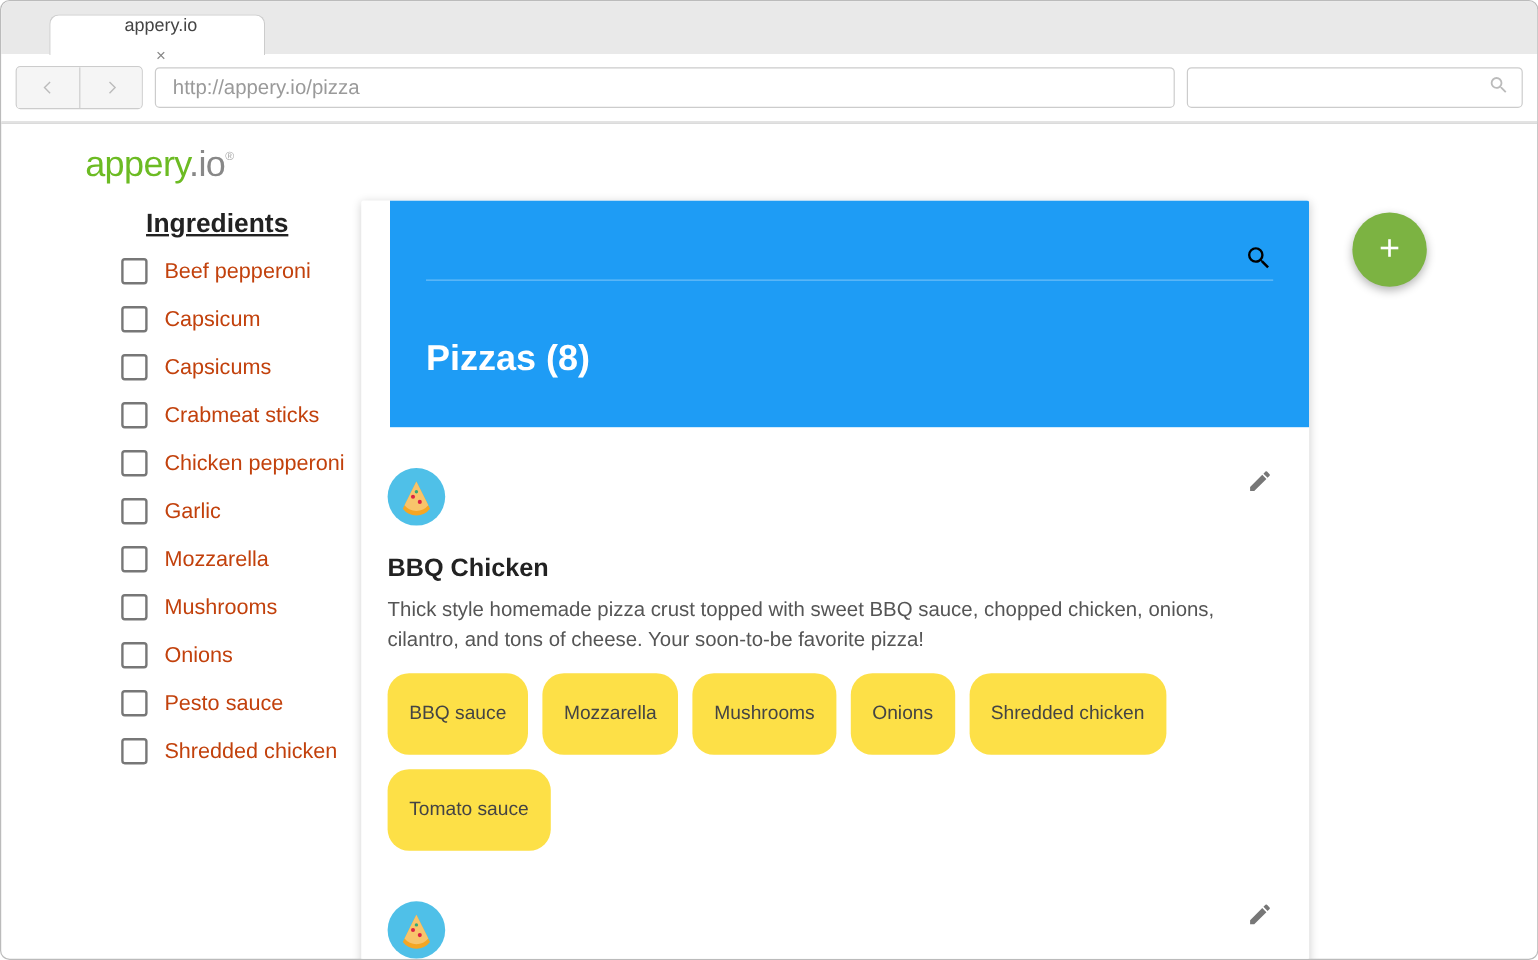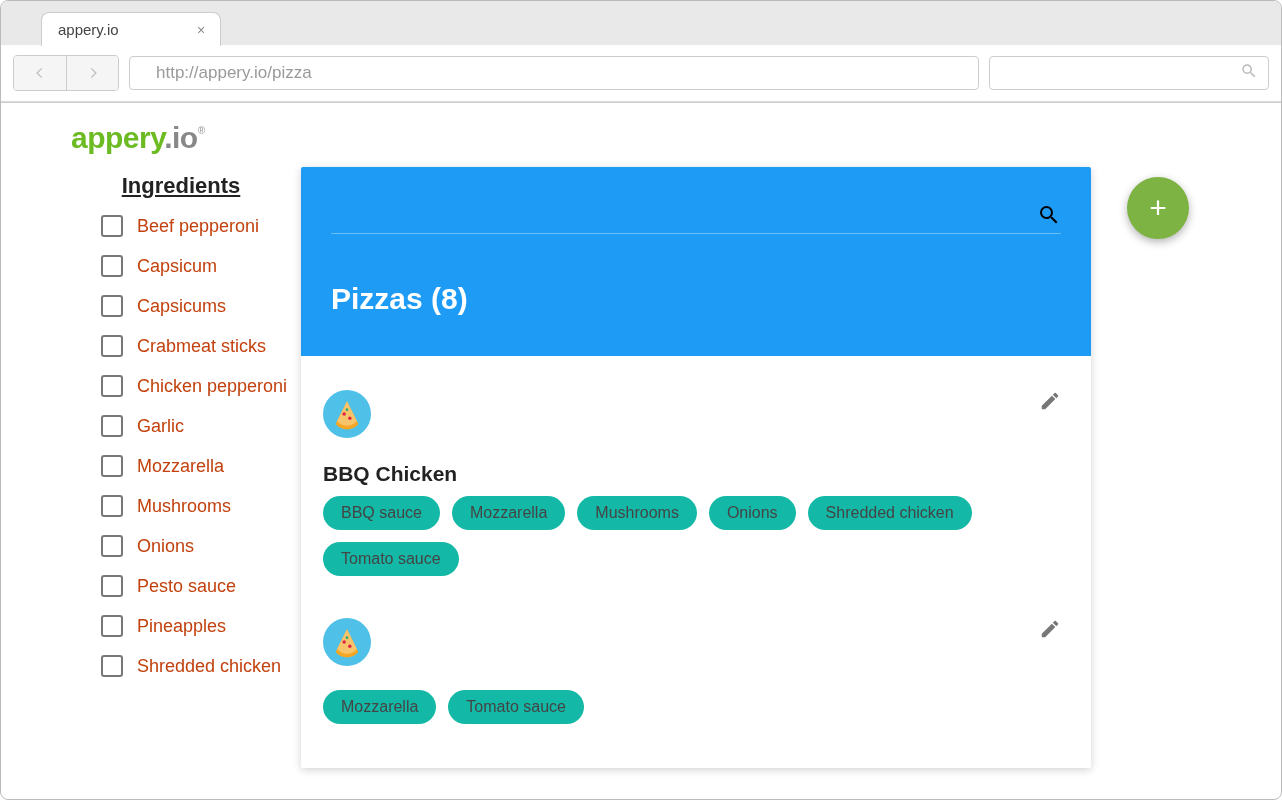--- a/index.html
+++ b/index.html
@@ -2,62 +2,62 @@
 <html><head>
 <meta charset="utf-8">
 <style>
   * { box-sizing: border-box; margin: 0; padding: 0; }
   html, body { width: 1282px; height: 800px; font-family: -apple-system, Helvetica, Arial, sans-serif; }
   body { background: #fff; border: 1px solid #bbb; border-radius: 8px; overflow: hidden; }
 
   
   .chrome { background: #e9e9e9; border-bottom: 1px solid #ccc; }
   .tabs { display: flex; align-items: flex-end; height: 44px; padding: 0 0 0 40px; }
-  .tab { background: #fff; border: 1px solid #ccc; border-bottom: none; border-top-left-radius: 8px; border-top-right-radius: 8px; height: 34px; min-width: 180px; display: flex; align-items: center; padding: 0 10px 0 16px; gap: 8px; position: relative; top: 1px; }
+  .tab { background: #fff; border: 1px solid #ccc; border-bottom: none; border-top-left-radius: 8px; border-top-right-radius: 8px; height: 34px; min-width: 180px; display: flex; align-items: center; padding: 0 10px 0 16px; gap: 8px; position: relative; top: 1px; flex-direction: column; }
   .tab-title { font-size: 15px; color: #444; flex: 1; }
   .tab-close { width: 18px; height: 18px; display:flex; align-items:center; justify-content:center; color:#888; font-size:14px; cursor:pointer; }
   .toolbar { background: #fff; display: flex; align-items: center; gap: 10px; padding: 10px 12px; border-bottom: 1px solid #ddd; }
   .nav-btns { display:flex; border:1px solid #ccc; border-radius:4px; overflow:hidden; }
   .nav-btn { width: 52px; height: 34px; display:flex; align-items:center; justify-content:center; background:#f5f5f5; color:#999; }
   .nav-btn + .nav-btn { border-left:1px solid #ccc; }
-  .url-bar { flex:1; height:34px; border:1px solid #ccc; border-radius:4px; padding:0 26px; font-size:17px; color:#9a9a9a; display:flex; align-items:center; }
+  .url-bar { flex:1; height:34px; border:1px solid #ccc; border-radius:4px; padding:0 14px; font-size:17px; color:#9a9a9a; display:flex; align-items:center; }
   .search-box { width: 280px; height:34px; border:1px solid #ccc; border-radius:4px; display:flex; align-items:center; justify-content:flex-end; padding:0 10px; }
   .search-box svg { width:18px; height:18px; fill:#bbb; }
 
   
   .page { display:flex; padding: 14px 0 0 0; height: calc(800px - 44px - 56px); }
   .left-col { width: 300px; padding-left: 100px; }
   .logo { padding: 4px 0 12px 34px; }
-  .logo-txt { font-size: 30px; font-weight: 700; letter-spacing: -0.5px; text-align: center; }
+  .logo-txt { font-size: 30px; font-weight: 400; letter-spacing: -0.5px; text-align: center; }
   .logo-g { color:#6cbb23; }
   .logo-k { color:#888; }
   .logo-sup { font-size:10px; color:#aaa; position:relative; top:-14px; }
 
   .sidebar-title { font-size:22px; font-weight:700; color:#222; text-align:center; margin: 6px 0 16px -40px; text-decoration: underline; }
   .ing-list { display:flex; flex-direction:column; gap: 18px; }
   .ing-row { display:flex; align-items:center; gap: 14px; }
   .chk { width:22px; height:22px; border:2px solid #777; border-radius:3px; cursor:pointer; flex-shrink:0; }
   .ing-label { font-size:18px; color:#c2410c; }
 
   .main-col { flex:1; position:relative; padding-right: 190px; padding-top: 50px; }
   .card { background:#fff; border-radius:2px; box-shadow: 0 2px 8px rgba(0,0,0,0.18); width: 790px; overflow:hidden; }
-  .card-header { background:#1e9cf5; color:#fff; padding: 36px 30px 40px 30px; position:relative; }
+  .card-header { background:#1e9cf5; color:#fff; padding: 36px 30px 40px 30px; position:relative;margin-left:24px; }
   .card-header-top { display:flex; justify-content:flex-end; border-bottom:1px solid rgba(255,255,255,0.35); padding-bottom:6px; margin-bottom:48px; }
   .hdr-search { width:24px; height:24px; cursor:pointer; }
   .hdr-search svg { width:24px; height:24px; fill:#000; }
   .card-title { font-size:30px; font-weight:700; }
 
   .pizza-list { padding: 18px 0; }
   .pizza-item { display:flex; gap: 24px; padding: 16px 30px 26px 22px; position:relative;flex-direction:column; }
   .pizza-avatar { width:48px; height:48px; border-radius:50%; background:#4fc0e8; display:flex; align-items:center; justify-content:center; flex-shrink:0; }
   .pizza-body { flex:1; }
   .pizza-name { font-size:21px; font-weight:700; color:#222; margin-bottom:10px; }
   .pizza-desc { font-size:17px; color:#555; line-height:1.45; margin-bottom:16px; }
   .tags { display:flex; flex-wrap:wrap; gap:12px; }
-  .tag { background:#14b8a6; color:#444; border-radius:18px; padding:8px 18px; font-size:16px; }
+  .tag { background:#fde047; color:#444; border-radius:18px; padding:25px 18px; font-size:16px; }
   .edit-btn { position:absolute; top:16px; right:28px; width:24px; height:24px; cursor:pointer; }
   .edit-btn svg { width:22px; height:22px; fill:#777; }
 
   .fab { position:absolute; top:60px; right:92px; width:62px; height:62px; border-radius:50%; background:#7cb342; box-shadow:0 3px 8px rgba(0,0,0,0.3); display:flex; align-items:center; justify-content:center; cursor:pointer; }
   .fab-plus { color:#fff; font-size:30px; font-weight:300; }
 </style>
 </head>
 <body>
 
 <div class="chrome">
@@ -135,24 +135,20 @@
           <div class="chk"></div>
           <span class="ing-label">Mushrooms</span>
         </div>
         <div class="ing-row">
           <div class="chk"></div>
           <span class="ing-label">Onions</span>
         </div>
         <div class="ing-row">
           <div class="chk"></div>
           <span class="ing-label">Pesto sauce</span>
-        </div>
-        <div class="ing-row">
-          <div class="chk"></div>
-          <span class="ing-label">Pineapples</span>
         </div>
         <div class="ing-row">
           <div class="chk"></div>
           <span class="ing-label">Shredded chicken</span>
         </div>
       </div>
   </div>
 
   <div class="main-col">
     <div class="card">
@@ -175,20 +171,21 @@
               <svg viewBox="0 0 48 48" width="34" height="34">
                 <path d="M24 6 L40 38 A20 20 0 0 1 8 38 Z" fill="#f5a623"></path>
                 <path d="M24 6 L38 34 A18 18 0 0 1 10 34 Z" fill="#f8c46b"></path>
                 <circle cx="20" cy="24" r="2.4" fill="#d24"></circle> 
                 <circle cx="28" cy="30" r="2.4" fill="#d24"></circle> 
                 <circle cx="24" cy="18" r="2" fill="#3a7"></circle>
               </svg>
             </div>
             <div class="pizza-body">
               <div class="pizza-name">BBQ Chicken</div>
+              <div class="pizza-desc">Thick style homemade pizza crust topped with sweet BBQ sauce, chopped chicken, onions, cilantro, and tons of cheese. Your soon-to-be favorite pizza!</div>
               <div class="tags">
                 <span class="tag">BBQ sauce</span>
                 <span class="tag">Mozzarella</span>
                 <span class="tag">Mushrooms</span>
                 <span class="tag">Onions</span>
                 <span class="tag">Shredded chicken</span>
                 <span class="tag">Tomato sauce</span>
               </div>
             </div>
             <div class="edit-btn"><svg viewBox="0 0 24 24">

